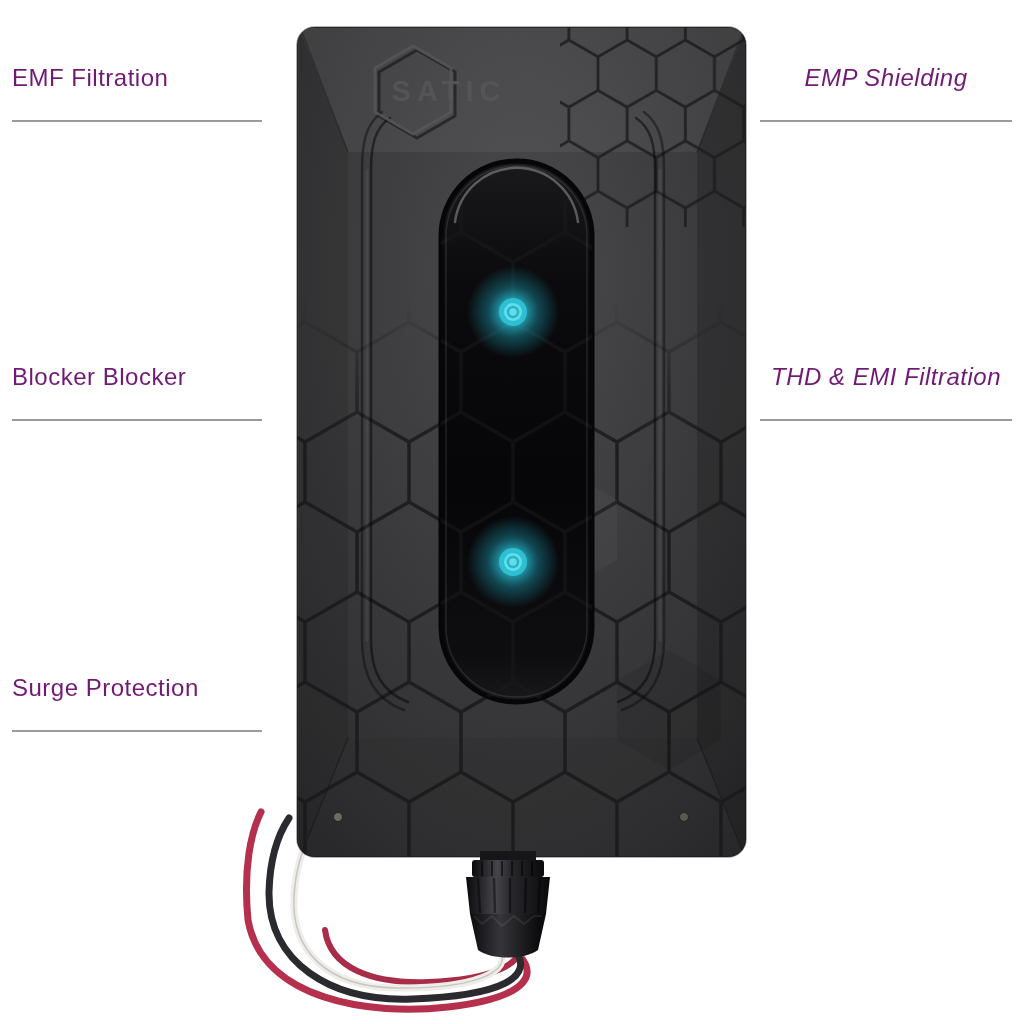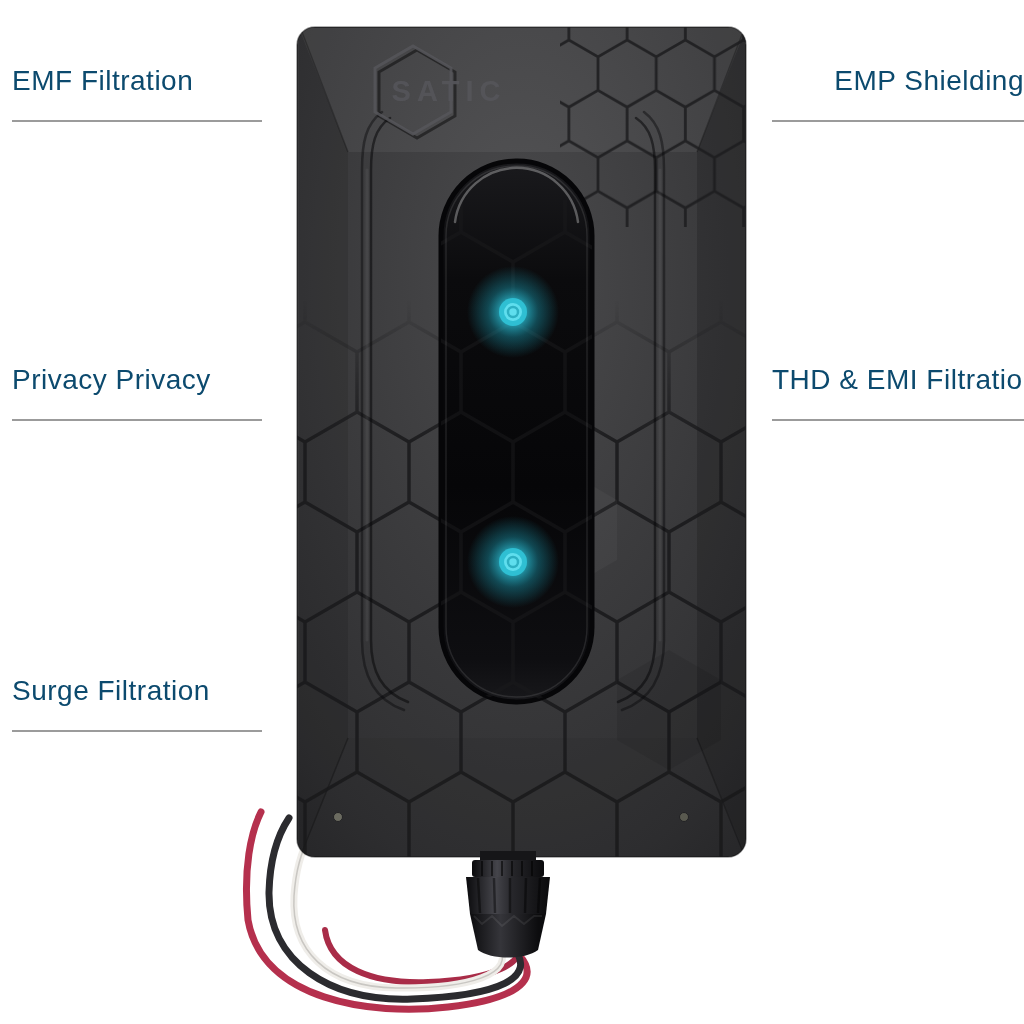--- a/index.html
+++ b/index.html
@@ -1,23 +1,23 @@
 <!DOCTYPE html>
 <html><head>
 <meta charset="utf-8">
 <style>
   html,body{margin:0;padding:0;background:#ffffff;}
   body{width:1024px;height:1024px;font-family:"Liberation Sans", sans-serif;}
   .scene{position:relative;width:1024px;height:1024px;background:#ffffff;overflow:hidden;}
 
-  .feature{position:absolute;color:#0c4a6e;font-size:28px;font-weight:400;letter-spacing:.5px;line-height:1.2;}
+  .feature{position:absolute;color:#701a75;font-size:24px;font-weight:400;letter-spacing:.5px;line-height:1.2;}
   .feature .txt{white-space:nowrap;}
   .feature .rule{position:absolute;top:56px;left:0;right:0;height:2px;background:#9b9b9b;}
   .f-left{left:12px;width:250px;text-align:left;}
-  .f-right{right:0;width:252px;text-align:right;}
+  .f-right{right:12px;width:252px;text-align:center;font-style:italic;}
   .r1{top:64px;}
   .r2{top:363px;}
   .r3{top:674px;}
 
   .device-svg{position:absolute;left:0;top:0;width:1024px;height:1024px;}
   .brand-text{font-family:"Liberation Sans", sans-serif;font-size:29px;font-weight:bold;letter-spacing:6px;fill:#55555a;opacity:.92;}
 </style>
 </head>
 <body>
 
@@ -25,29 +25,29 @@
 
   <div class="feature f-left r1">
     <div class="txt">EMF Filtration</div>
     <div class="rule"></div>
   </div>
   <div class="feature f-right r1">
     <div class="txt">EMP Shielding</div>
     <div class="rule"></div>
   </div>
   <div class="feature f-left r2">
-    <div class="txt">Privacy Privacy</div>
+    <div class="txt">Blocker Blocker</div>
     <div class="rule"></div>
   </div>
   <div class="feature f-right r2">
     <div class="txt">THD &amp; EMI Filtration</div>
     <div class="rule"></div>
   </div>
   <div class="feature f-left r3">
-    <div class="txt">Surge Filtration</div>
+    <div class="txt">Surge Protection</div>
     <div class="rule"></div>
   </div>
 
   <svg class="device-svg" viewBox="0 0 1024 1024">
     <defs>
       <radialGradient id="gBody" cx="0.5" cy="0.3" r="0.95">
         <stop offset="0%" stop-color="#4a4a4c"></stop>
         <stop offset="40%" stop-color="#3c3c3e"></stop>
         <stop offset="78%" stop-color="#2f2f31"></stop>
         <stop offset="100%" stop-color="#242426"></stop>

